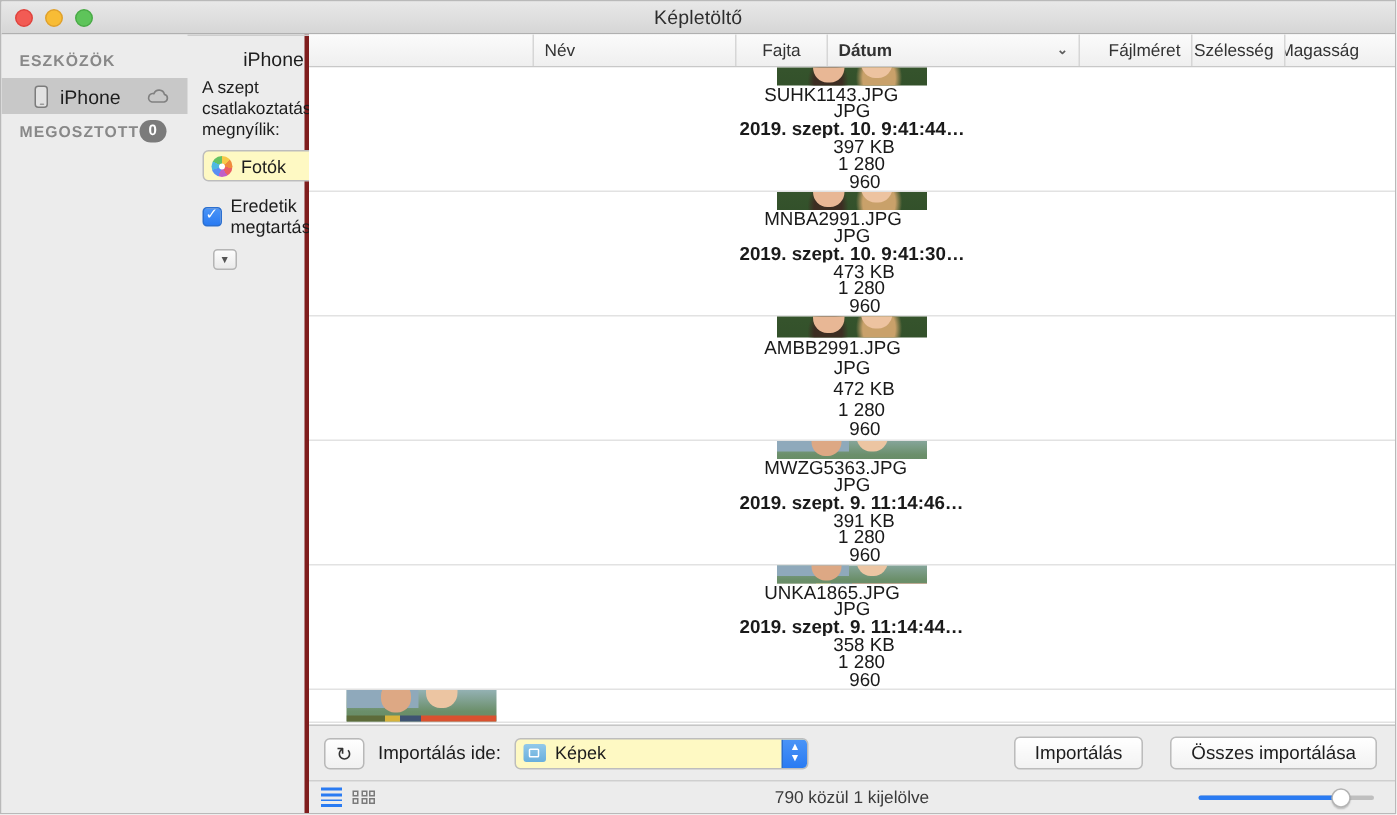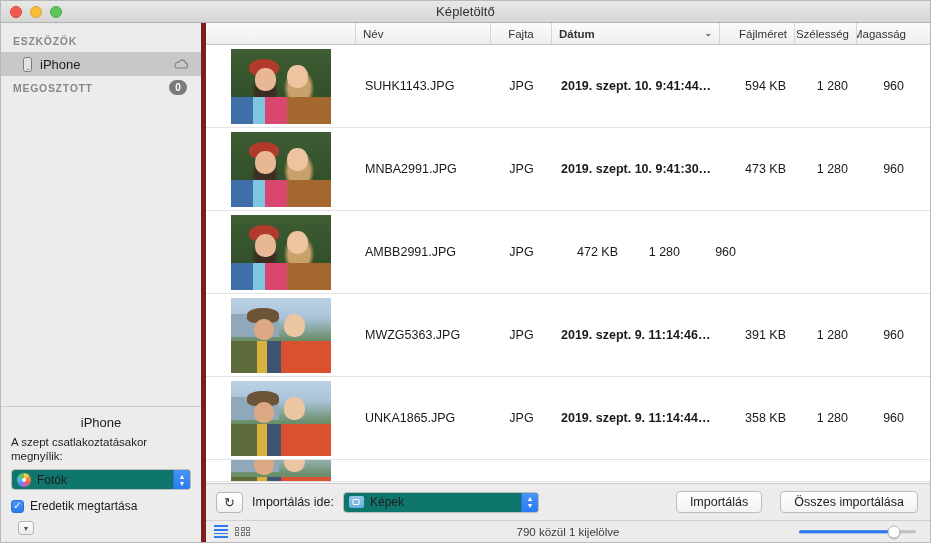--- a/index.html
+++ b/index.html
@@ -60,23 +60,23 @@
     flex: 1;
     display: flex;
     min-height: 0;
   }
 
   
   .sidebar {
     width: 205px;
     min-width: 205px;
     background: #ececec;
-    border-right: 5px solid #7f1d1d;
-    display: flex;
-    flex-direction: column;
+    border-right: 3px solid #7f1d1d;
+    display: flex;
+    flex-direction: row;
     position: relative;
   }
   .sb-top { padding-top: 8px; }
   .sb-header {
     font-size: 10.5px;
     letter-spacing: .7px;
     color: #888888;
     font-weight: 700;
     padding: 4px 0 5px 12px;
     text-transform: uppercase;
@@ -141,21 +141,21 @@
     margin-bottom: 5px;
   }
   .device-desc {
     font-size: 11.5px;
     color: #1d1d1d;
     line-height: 14px;
     margin-bottom: 6px;
   }
   .popup {
     height: 21px;
-    background: #0f766e;
+    background: #fef9c3;
     border: 1px solid #bdbdbd;
     border-radius: 4px;
     display: flex;
     align-items: center;
     padding-left: 5px;
     font-size: 12px;
     color: #1d1d1d;
     position: relative;
     overflow: hidden;
   }
@@ -278,20 +278,21 @@
     overflow: hidden;
     background: #ffffff;
   }
   .row {
     height: 83px;
     display: flex;
     align-items: center;
     border-bottom: 1px solid #e2e2e2;
     font-size: 12.5px;
     color: #1a1a1a;
+    flex-direction: column;
   }
   .row .cell {
     display: flex;
     align-items: center;
     padding: 0 9px;
     height: 100%;
     overflow: hidden;
     white-space: nowrap;
   }
   .row .col-kind  { justify-content: center; }
@@ -614,21 +615,21 @@
         <div class="row">
           <div class="cell col-thumb">
             <div class="thumb scene-a">
               <span class="face1"></span>
               <span class="face2"></span>
             </div>
           </div>
           <div class="cell col-name">SUHK1143.JPG</div>
           <div class="cell col-kind">JPG</div>
           <div class="cell col-date">2019. szept. 10. 9:41:44…</div>
-          <div class="cell col-size">594 KB</div>
+          <div class="cell col-size">397 KB</div>
           <div class="cell col-width">1 280</div>
           <div class="cell col-height">960</div>
         </div>
 
         <div class="row">
           <div class="cell col-thumb">
             <div class="thumb scene-a">
               <span class="face1"></span>
               <span class="face2"></span>
             </div>

